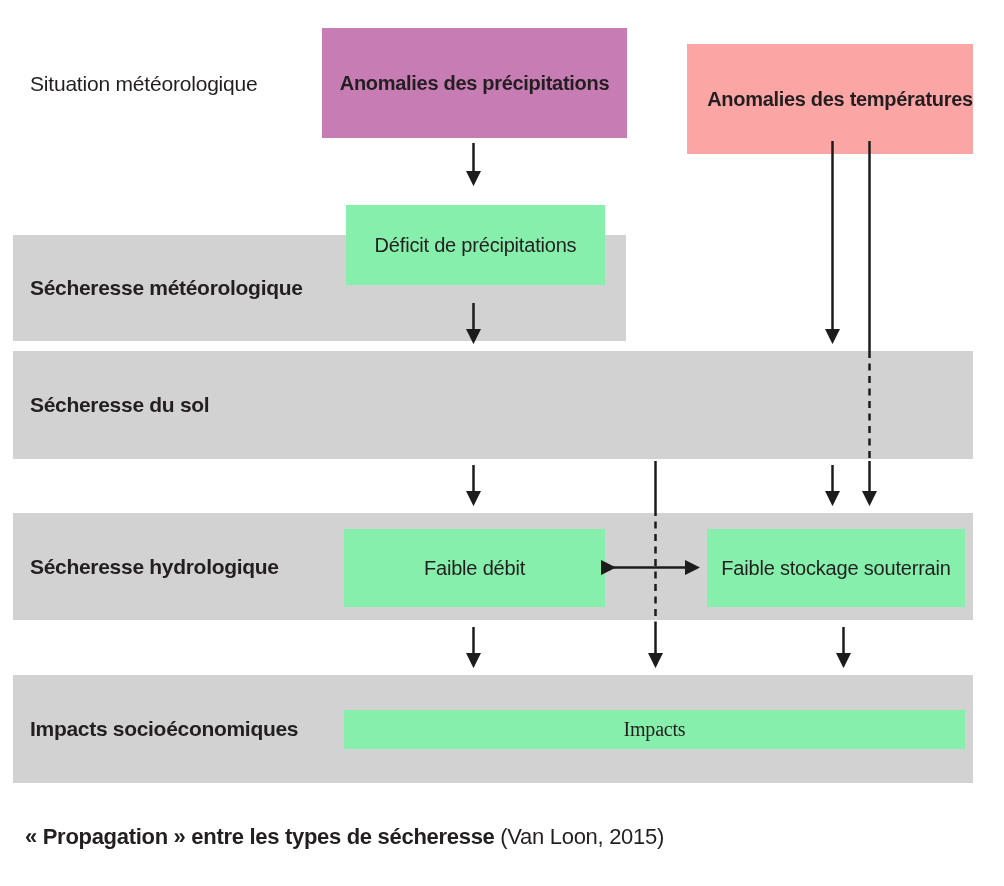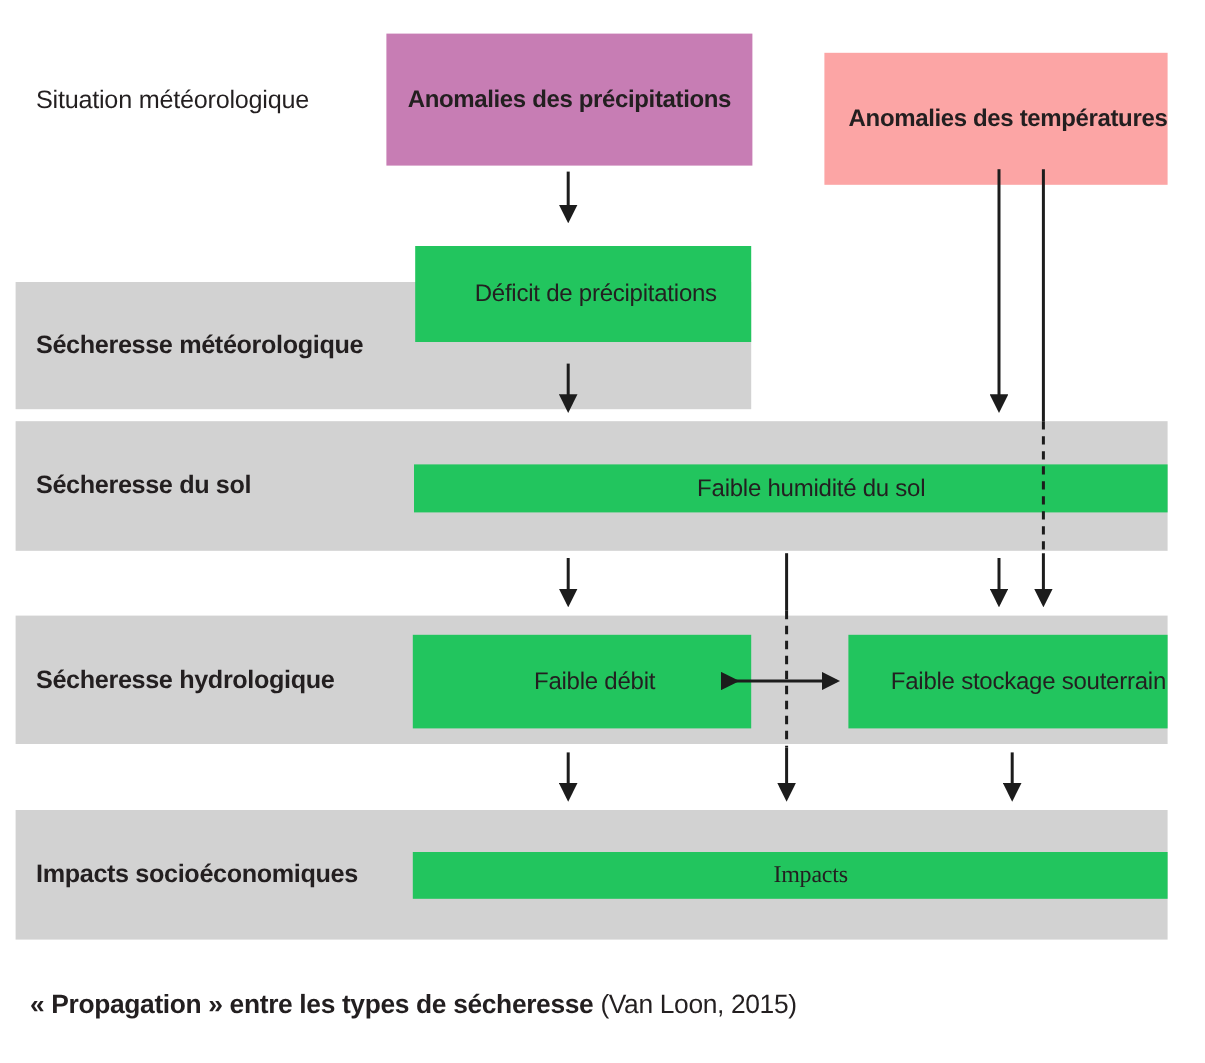--- a/index.html
+++ b/index.html
@@ -45,25 +45,24 @@
     position: absolute;
     left: 17px; top: 0; bottom: 0;
     display: flex; align-items: center;
     font-weight: bold;
     font-size: 21px;
     letter-spacing: -0.3px;
     white-space: nowrap;
   }
   
   .white-box {
-    background: #22c55e;
+    background: #86efac;
     font-size: 20px;
     letter-spacing: -0.2px;
     white-space: nowrap;
-    padding-left: 21px;
   }
   #box-deficit  { left: 346px; top: 205px; width: 259px; height: 80px; }
   #box-humidite { left: 345px; top: 387px; width: 620px; height: 40px; }
   #box-debit    { left: 344px; top: 529px; width: 261px; height: 78px; }
   #box-stockage { left: 707px; top: 529px; width: 258px; height: 78px; }
   #box-impacts  { left: 344px; top: 710px; width: 621px; height: 39px; font-family: Liberation Serif, serif; }
   
   #arrow-layer {
     position: absolute;
     left: 0; top: 0;
@@ -93,21 +92,20 @@
   <div id="temp-box" class="abs flexc src-box">Anomalies des températures</div>
 
   <div id="band-meteo" class="abs band">
     <div class="band-label">Sécheresse météorologique</div>
   </div>
   <div id="box-deficit" class="abs flexc white-box">Déficit de précipitations</div>
 
   <div id="band-sol" class="abs band">
     <div class="band-label">Sécheresse du sol</div>
   </div>
-  <div id="box-humidite" class="abs flexc white-box">Faible humidité du sol</div>
 
   <div id="band-hydro" class="abs band">
     <div class="band-label">Sécheresse hydrologique</div>
   </div>
   <div id="box-debit" class="abs flexc white-box">Faible débit</div>
   <div id="box-stockage" class="abs flexc white-box">Faible stockage souterrain</div>
 
   <div id="band-impacts" class="abs band">
     <div class="band-label">Impacts socioéconomiques</div>
   </div>

